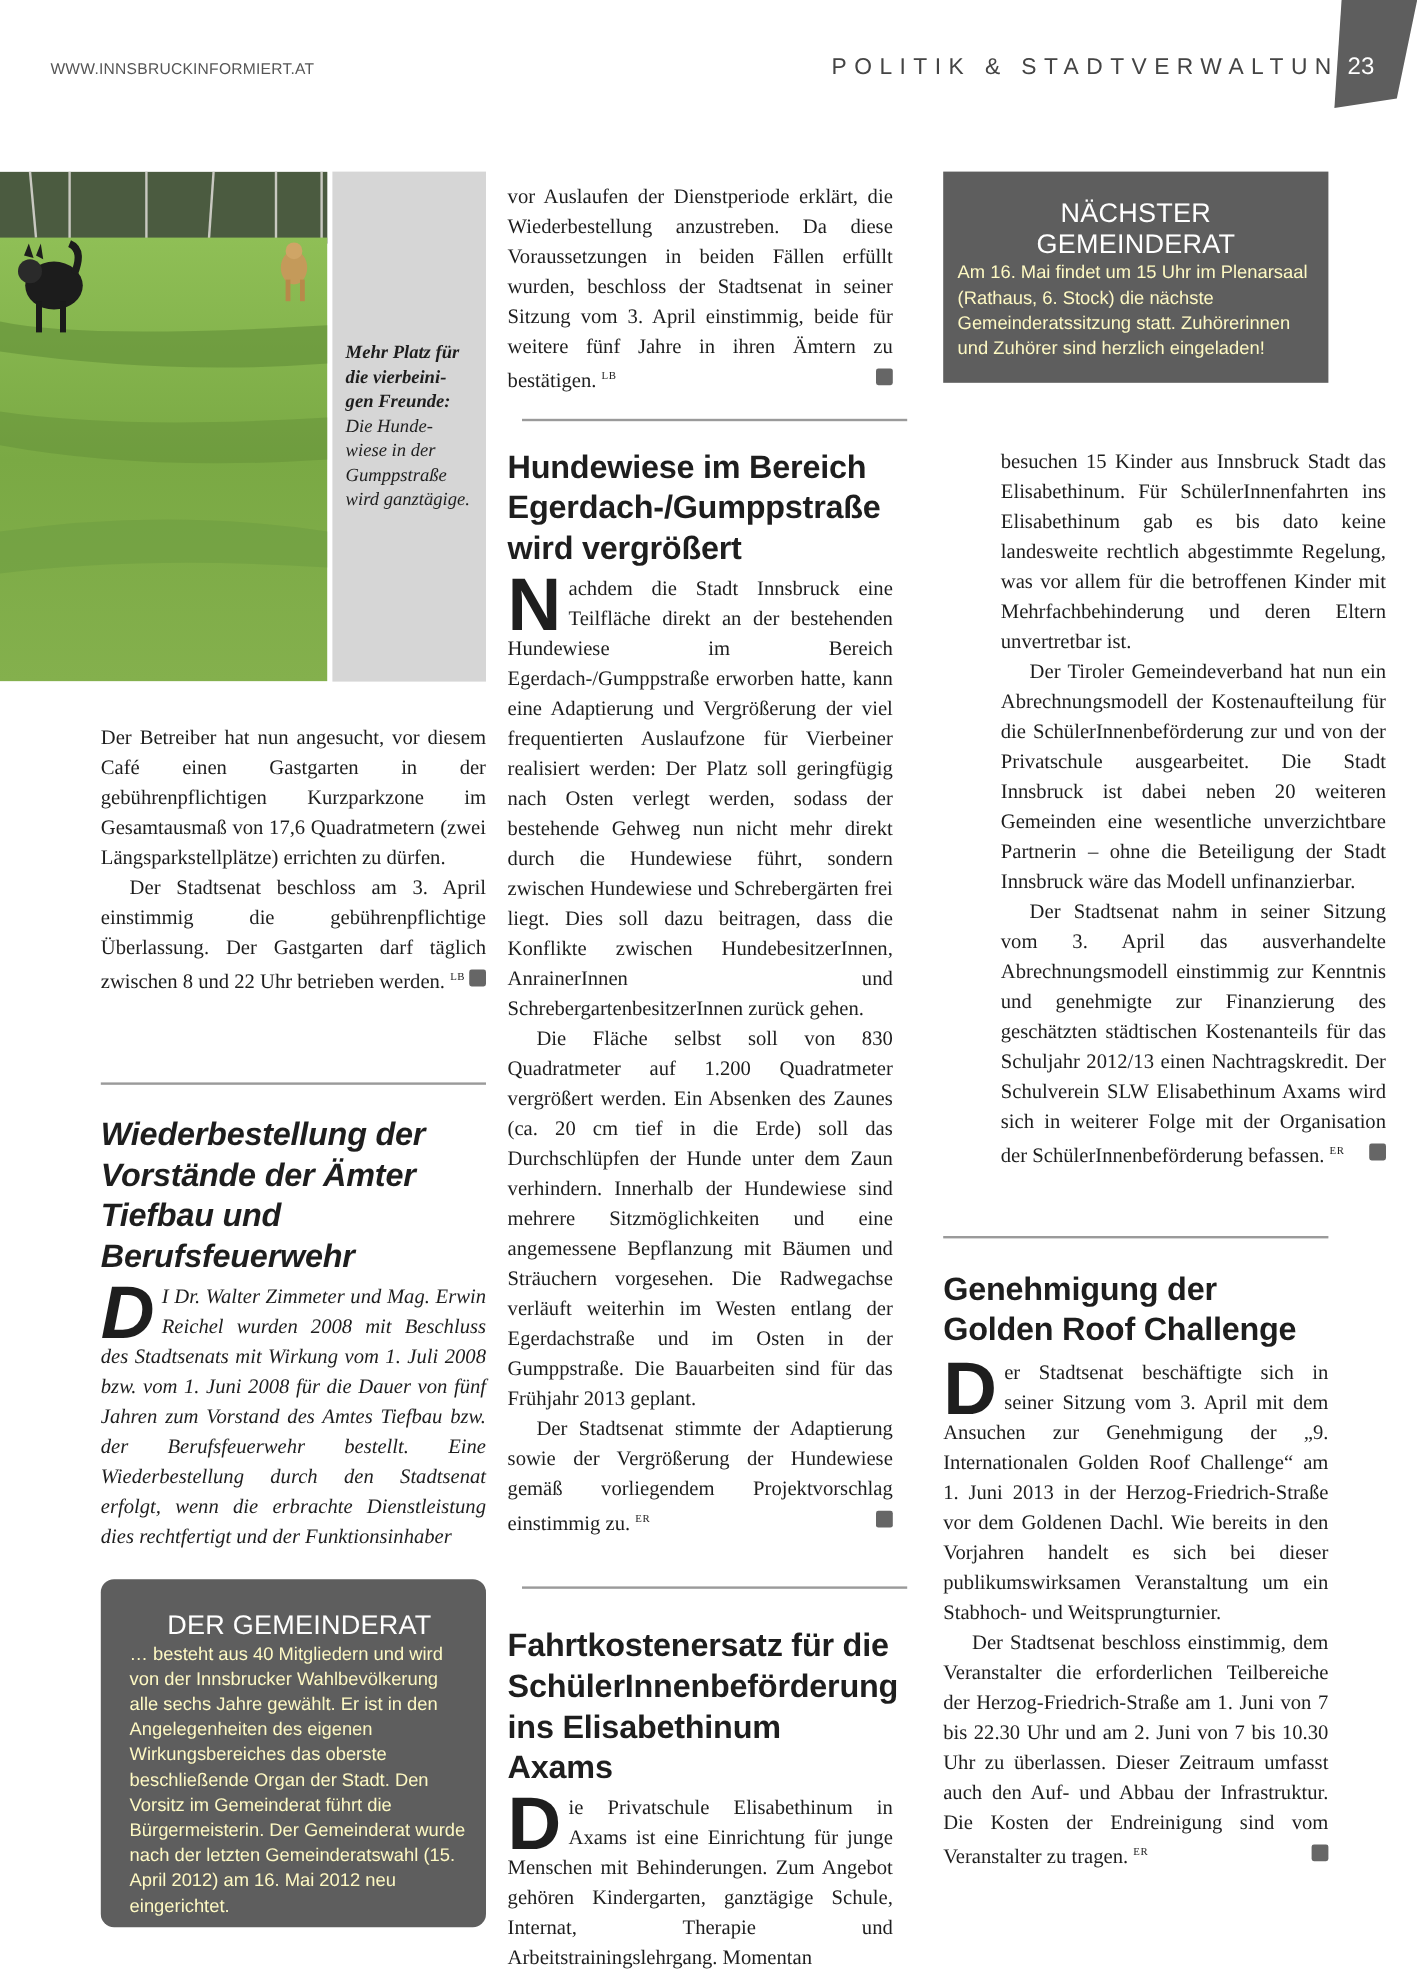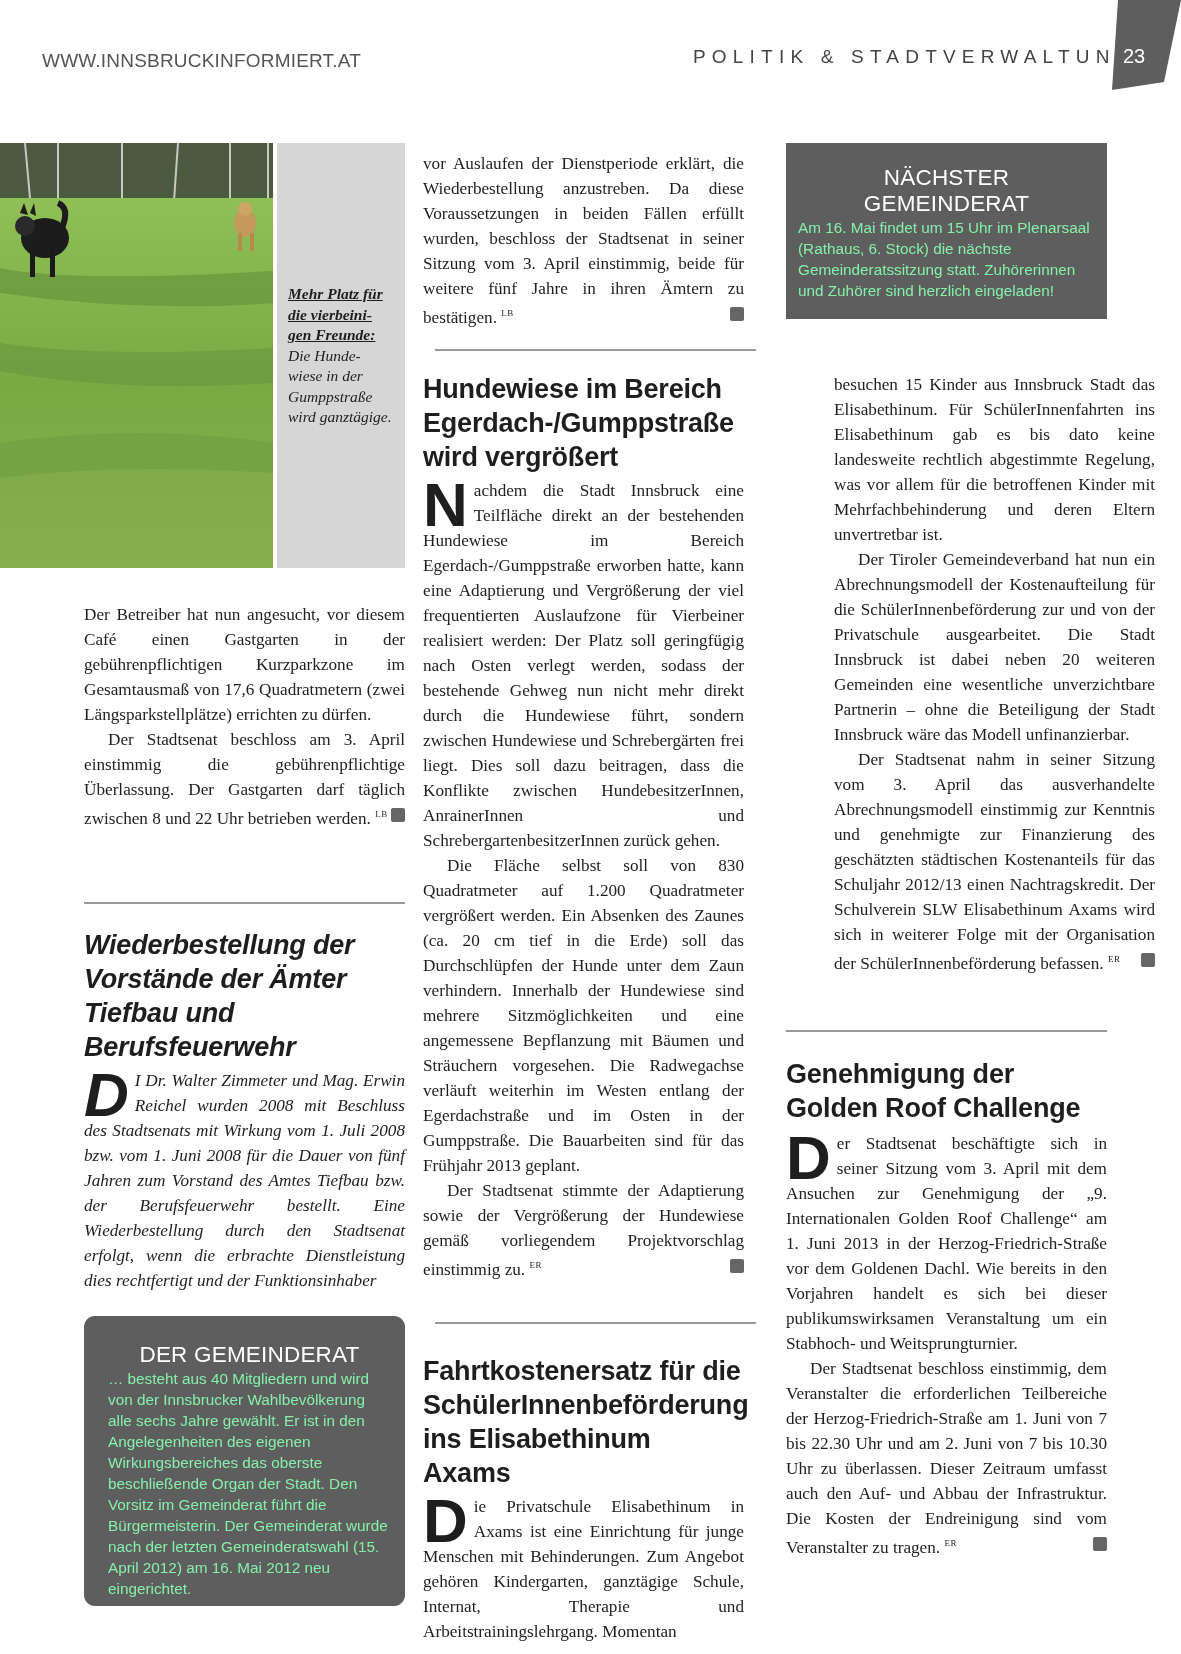--- a/index.html
+++ b/index.html
@@ -1,48 +1,48 @@
 <!DOCTYPE html>
 <html><head>
 <meta charset="utf-8">
 <style>
   * { box-sizing: border-box; margin: 0; padding: 0; }
   html, body { width: 1181px; height: 1654px; background: #ffffff; overflow: hidden; }
   body { position: relative; font-family: "Liberation Serif", "DejaVu Serif", serif; color: #1e1e1e; }
 
-  .site-url { position: absolute; left: 42px; top: 50px; font-family: "Liberation Sans", sans-serif; font-size: 19px; color: #555; letter-spacing: 0.2px; }
+  .site-url { position: absolute; left: 42px; top: 50px; font-family: "Liberation Sans", sans-serif; font-size: 13px; color: #555; letter-spacing: 0.2px; }
   .section-title { position: absolute; left: 693px; top: 46px; font-family: "Liberation Sans", sans-serif; font-size: 19px; letter-spacing: 6.2px; color: #444; }
   .page-tab { position: absolute; left: 1106px; top: 0; width: 75px; height: 92px; }
   .page-tab svg { position: absolute; left: 0; top: 0; }
   .page-num { position: absolute; left: 1123px; top: 45px; font-family: "Liberation Sans", sans-serif; font-size: 20px; color: #fff; }
 
   .col { position: absolute; }
   .col1 { left: 84px; width: 321px; }
   .col2 { left: 423px; width: 321px; }
   .col3 { left: 786px; width: 321px; }
 
   .photo { position: absolute; left: 0; top: 143px; width: 273px; height: 425px; overflow: hidden; }
   .caption-box { position: absolute; left: 277px; top: 143px; width: 128px; height: 425px; background: #d6d6d6; }
   .caption { position: absolute; left: 288px; top: 284px; width: 115px; font-size: 15.5px; line-height: 20.5px; font-style: italic; color: #1e1e1e; }
-  .caption b { font-weight: bold; text-decoration: underline; }
+  .caption b { font-weight: bold; }
 
   .body { font-size: 17.2px; line-height: 25px; text-align: justify; hyphens: manual; }
   .body p { text-indent: 0; }
   .body p.ind { text-indent: 24px; }
   .sup { font-size: 9px; vertical-align: super; letter-spacing: 0.5px; }
   .end-mark { display: inline-block; width: 14px; height: 14px; background: #666; border-radius: 2px; float: right; margin-top: 6px; }
 
   .rule { position: absolute; height: 2px; background: #9a9a9a; }
 
   .headline { font-family: "Liberation Sans", sans-serif; font-size: 27px; line-height: 34px; color: #1e1e1e; letter-spacing: -0.2px; }
   .dropcap { float: left; font-family: "Liberation Sans", sans-serif; font-weight: bold; font-size: 62px; line-height: 46px; margin: 4px 6px 0 0; color: #1e1e1e; }
 
   .infobox { position: absolute; background: #5e5e5e; color: #fff; font-family: "Liberation Sans", sans-serif; }
   .infobox .ib-title { font-size: 22.5px; line-height: 26px; letter-spacing: 0.2px; text-align: center; }
-  .infobox .ib-text { font-size: 15.3px; line-height: 21px; color: #86efac; }
+  .infobox .ib-text { font-size: 15.3px; line-height: 21px; color: #fef9c3; }
 </style>
 </head>
 <body>
 
 <div class="site-url">WWW.INNSBRUCKINFORMIERT.AT</div>
 <div class="section-title">POLITIK &amp; STADTVERWALTUNG</div>
 <div class="page-tab">
   <svg width="75" height="92" viewBox="0 0 75 92">
     <polygon points="12,0 75,0 58,82 6,90" fill="#5e5e5e"></polygon>
   </svg>

